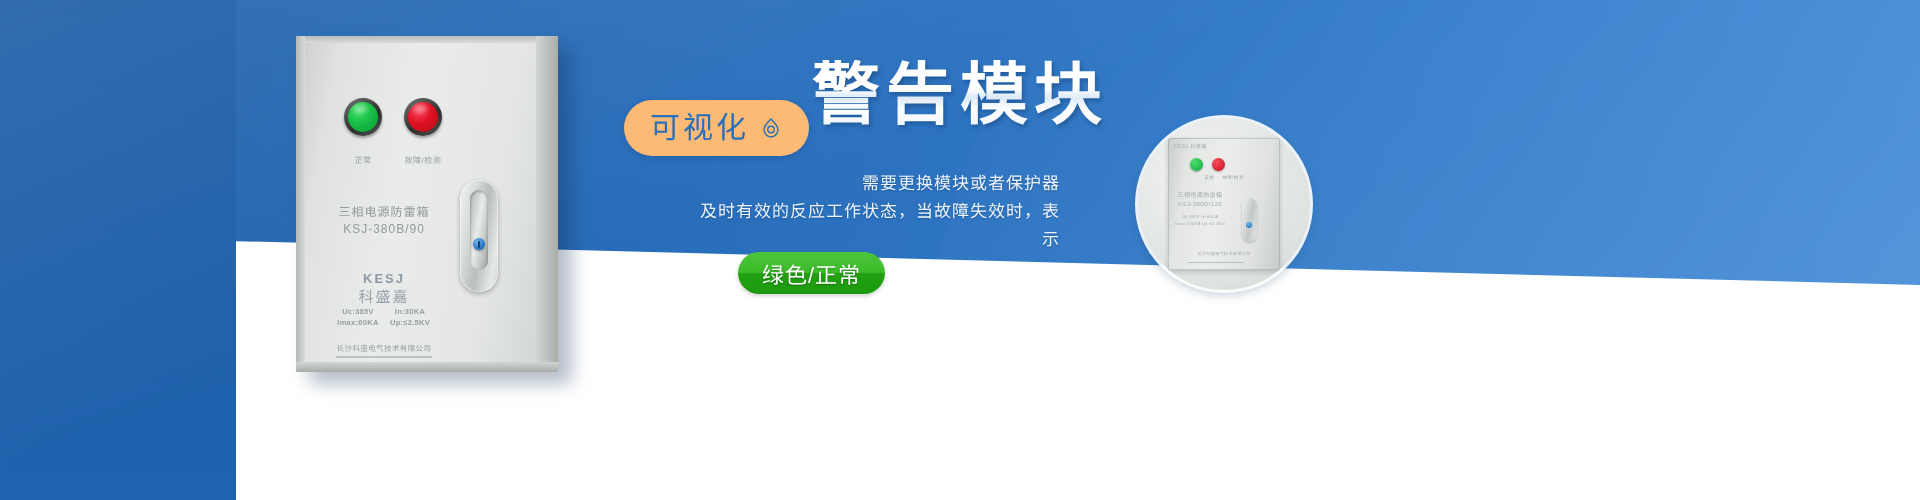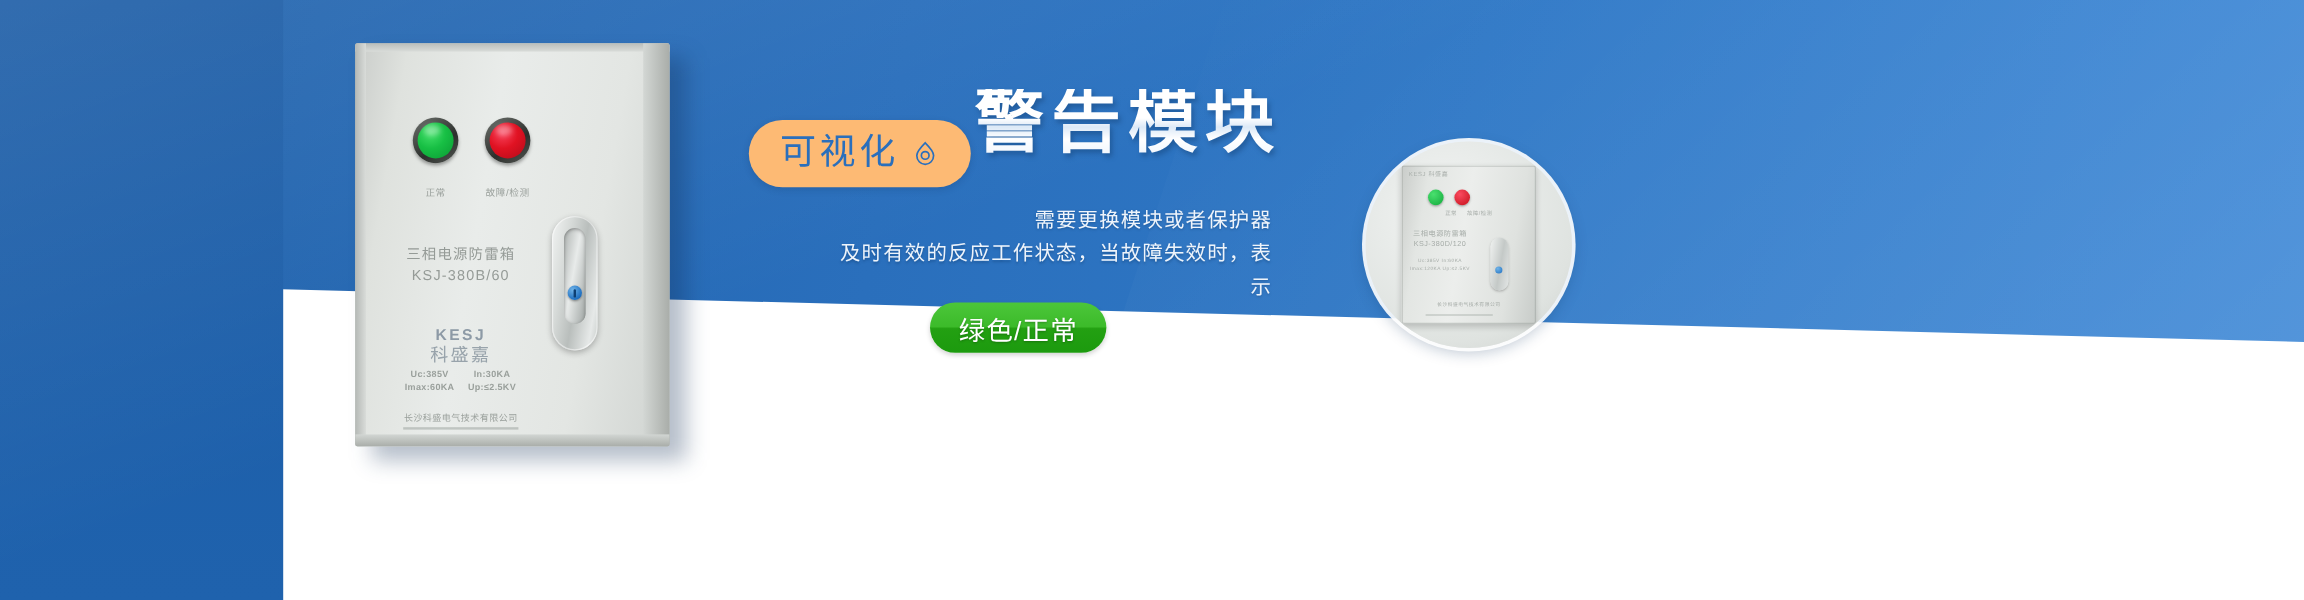--- a/index.html
+++ b/index.html
@@ -123,35 +123,35 @@
     position:absolute;left:624px;top:100px;
     height:56px;padding:0 26px;border-radius:28px;background:#fdba74;
     display:flex;align-items:center;gap:10px;
     box-shadow:0 2px 6px rgba(10,40,80,.18);
   }
   .pill-text{font-size:30px;color:#2a6fbc;letter-spacing:3px;line-height:1;font-weight:400;}
   .pill-icon{width:24px;height:24px;display:block;}
 
   
   .title{
-    position:absolute;left:812px;top:74px;
-    font-size:58px;font-weight:bold;letter-spacing:6px;line-height:1;
+    position:absolute;left:812px;top:60px;
+    font-size:68px;font-weight:bold;letter-spacing:6px;line-height:1;
     background:linear-gradient(180deg,#ffffff 0%,#ffffff 42%,#dce9f7 55%,#ffffff 72%,#eef5fd 100%);
     -webkit-background-clip:text;background-clip:text;color:transparent;
     -webkit-text-fill-color:transparent;
     filter:drop-shadow(2px 3px 2px rgba(10,45,90,.35));
   }
   .subtitle-box{
     position:absolute;left:700px;top:170px;width:360px;
     text-align:right;color:#eef4fb;font-size:17px;line-height:28px;letter-spacing:1px;
     text-shadow:0 1px 2px rgba(10,45,90,.35);
   }
 
   
-  .badges{position:absolute;left:775px;top:252px;display:flex;gap:22px;}
+  .badges{position:absolute;left:738px;top:252px;display:flex;gap:22px;}
   .badge{
     height:42px;padding:0 24px;border-radius:21px;
     display:flex;align-items:center;justify-content:center;
     font-size:22px;letter-spacing:1px;color:#ffffff;
     text-shadow:0 1px 2px rgba(0,0,0,.28);
     box-shadow:0 2px 4px rgba(0,0,0,.18);
   }
   .badge.green{background:linear-gradient(180deg,#4cc63a 0%,#3cbb2a 48%,#23a012 52%,#1c9a0e 100%);}
   .badge.red{background:linear-gradient(180deg,#e82c34 0%,#e01c24 48%,#c5101a 52%,#bb0d16 100%);}
 
@@ -216,21 +216,21 @@
       <div class="lamp-label" style="left:48px;top:118px;width:38px;text-align:center;">正常</div>
       <div class="lamp-label" style="left:92px;top:118px;width:70px;text-align:center;">故障/检测</div>
 
       <div class="handle">
         <div class="handle-slot"></div>
         <div class="handle-key"></div>
       </div>
 
       <div class="plate">
         <div class="t2">三相电源防雷箱</div>
-        <div class="t2">KSJ-380B/60</div>
+        <div class="t2">KSJ-380B/90</div>
         <div class="brand-en">KESJ</div>
         <div class="brand-cn">科盛嘉</div>
         <div class="spec">
           <span>Uc:385V</span><span>In:30KA</span>
         </div>
         <div class="spec">
           <span>Imax:60KA</span><span>Up:≤2.5KV</span>
         </div>
         <div class="company">长沙科盛电气技术有限公司</div>
       </div>

